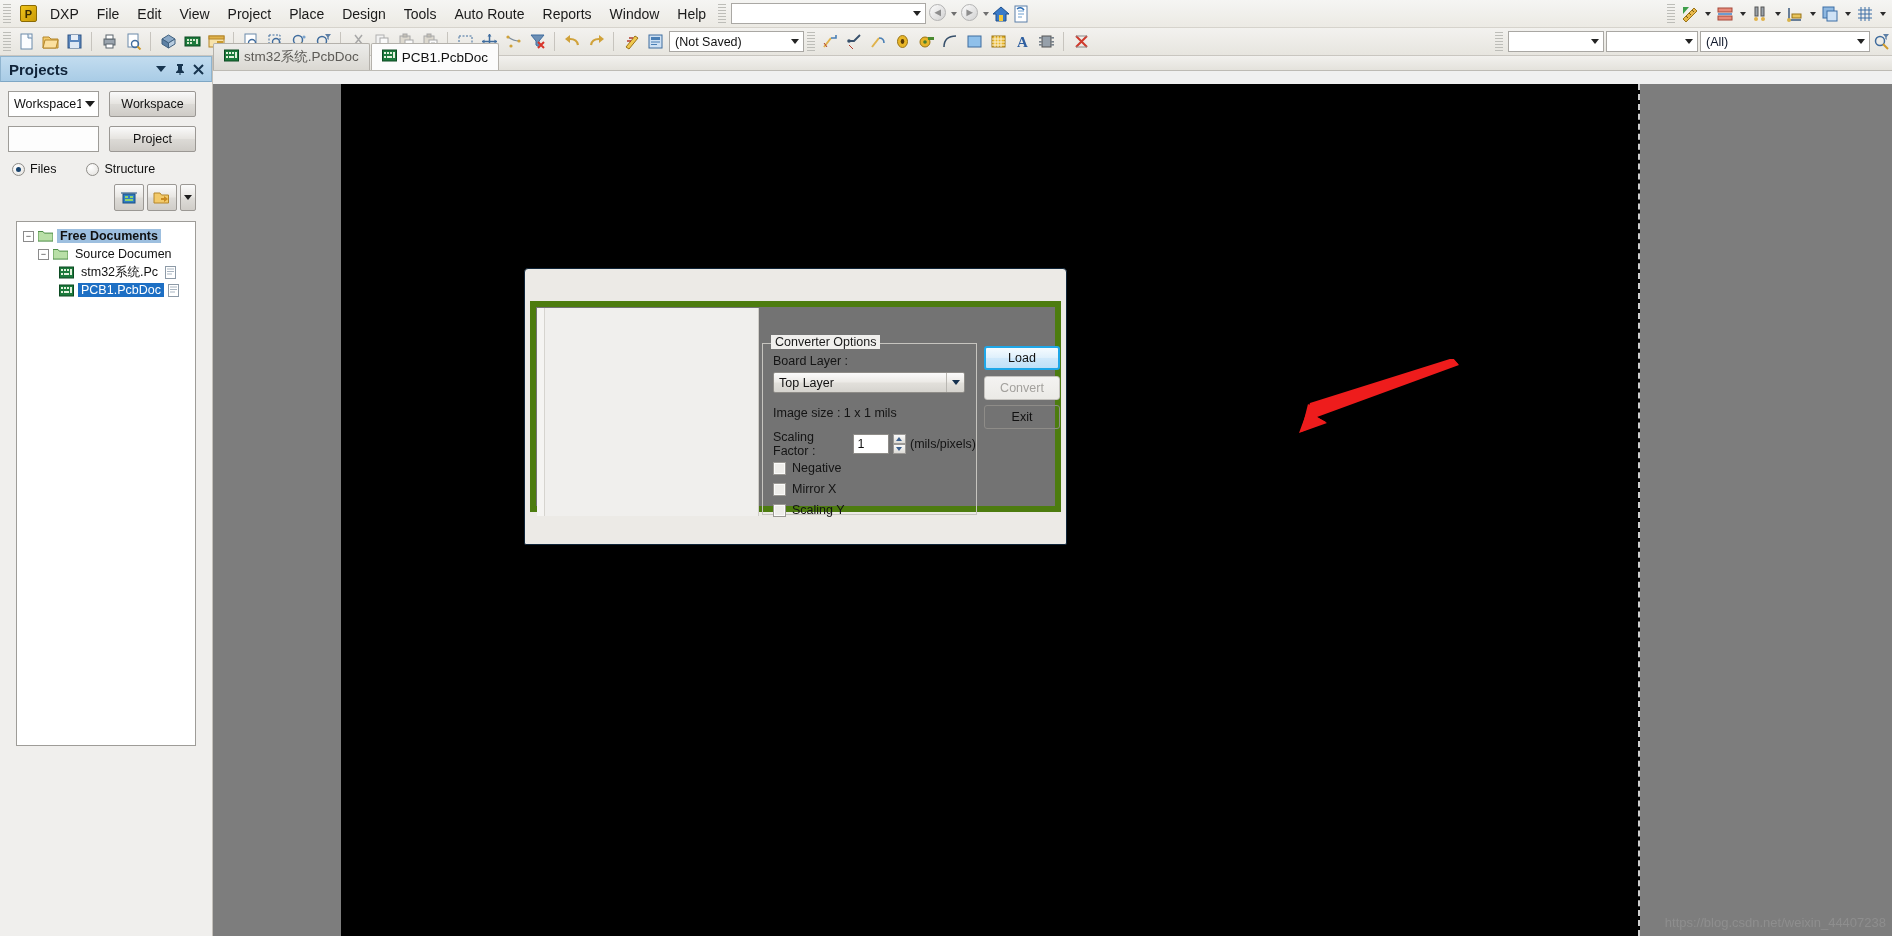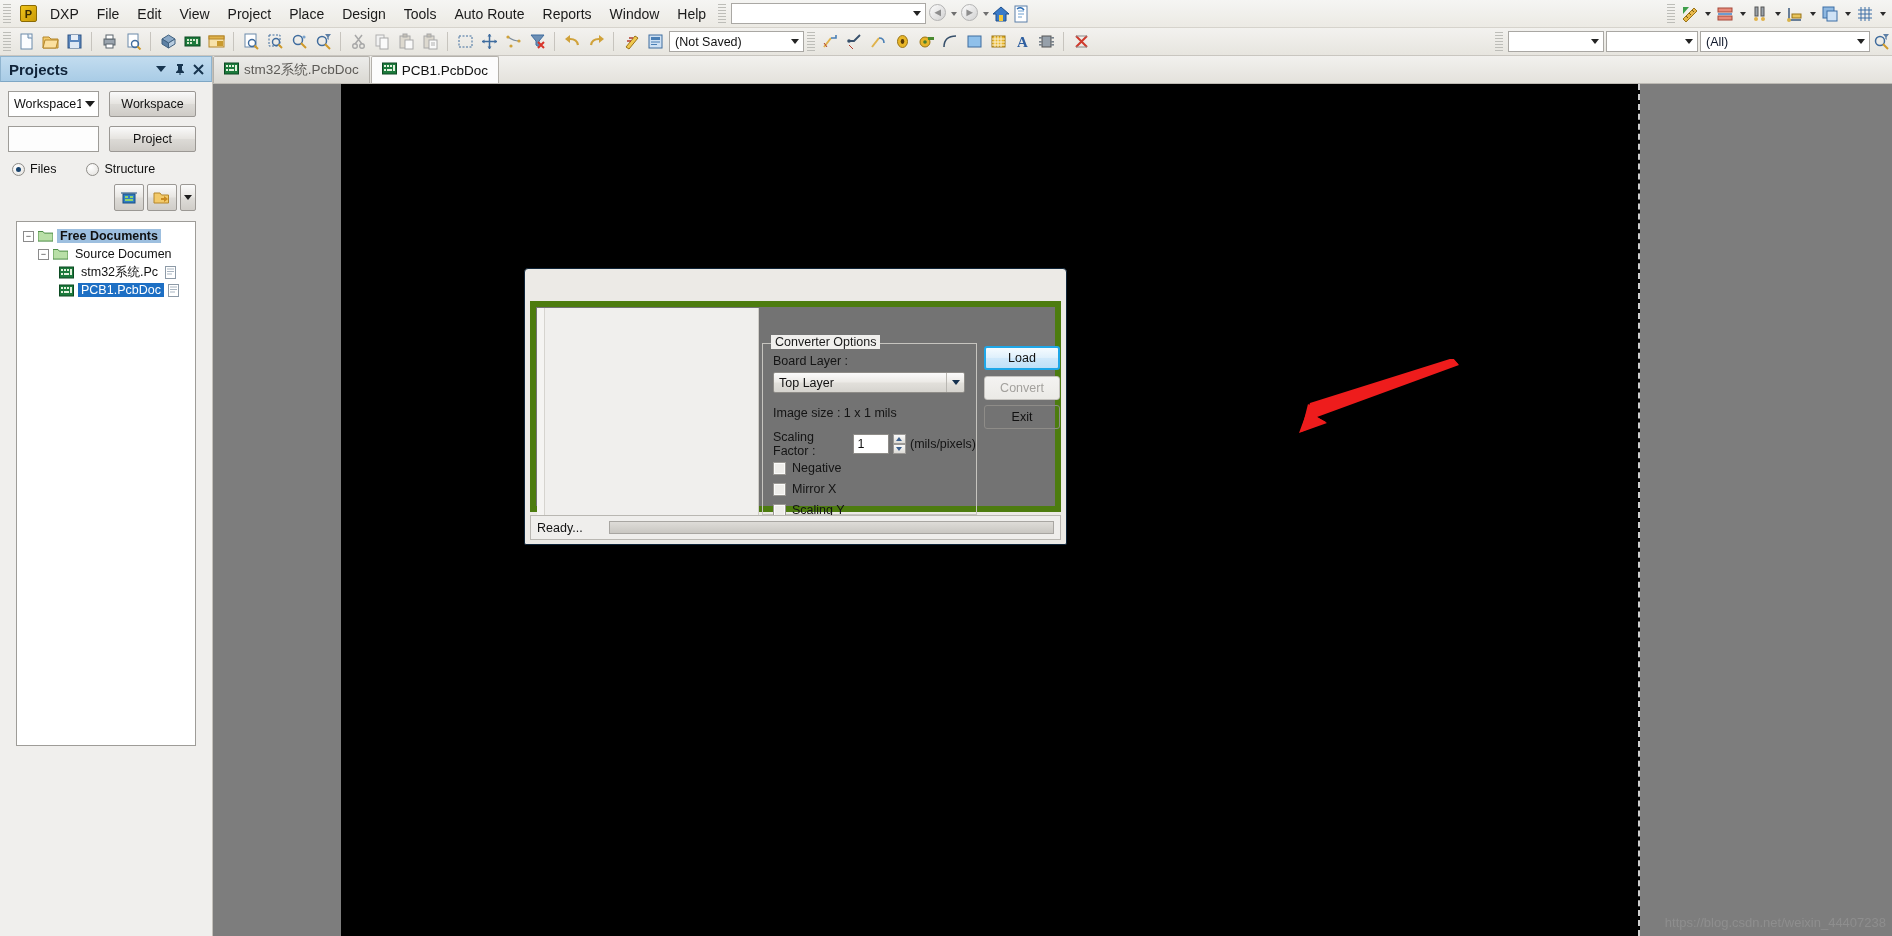--- a/index.html
+++ b/index.html
@@ -154,21 +154,21 @@
   }
   .folder{width:15px;height:12px;margin-right:4px;flex:none;}
   .tlabel{ padding:0 3px;}
   .tlabel.selbar{ background:#9dbfdf; font-weight:bold;}
   .tlabel.selfile{ background:#1d6fc4; color:#fff;}
   .docicon{width:15px;height:13px;margin-right:4px;flex:none;}
   .pageicon{width:11px;height:13px;margin-left:4px;flex:none;}
 
   
   .tabstrip{
-    position:absolute; left:213px; top:56px; width:1679px; height:28px;
+    position:absolute; left:213px; top:56px; width:1679px; height:15px;
     background:linear-gradient(to bottom,#f2f1ee,#e4e2dc);
     border-bottom:1px solid #bdbab4; display:flex; align-items:flex-end;
   }
   .tab{
     height:27px; display:flex; align-items:center; gap:5px; padding:0 10px;
     font-size:13.5px; border:1px solid #b4b1ab; border-bottom:none;
     margin-right:1px; border-radius:2px 2px 0 0;
   }
   .tab.inactive{ background:linear-gradient(to bottom,#ececea,#dad8d2); color:#5d5b57;}
   .tab.active{ background:#fcfcfc; color:#111; }
@@ -893,19 +893,15 @@
             <span>Scaling Y</span>
           </div>
         </div>
       </div>
 
       <div class="dbtn focused" style="left:448px;top:39px;">Load</div>
       <div class="dbtn disabled" style="left:448px;top:69px;">Convert</div>
       <div class="dbtn" style="left:448px;top:98px;">Exit</div>
     </div>
 
-    <div class="dlg-status">
-      <div class="st">Ready...</div>
-      <div class="progress"></div>
-    </div>
   </div>
 
 </div>
 
 </body></html>

